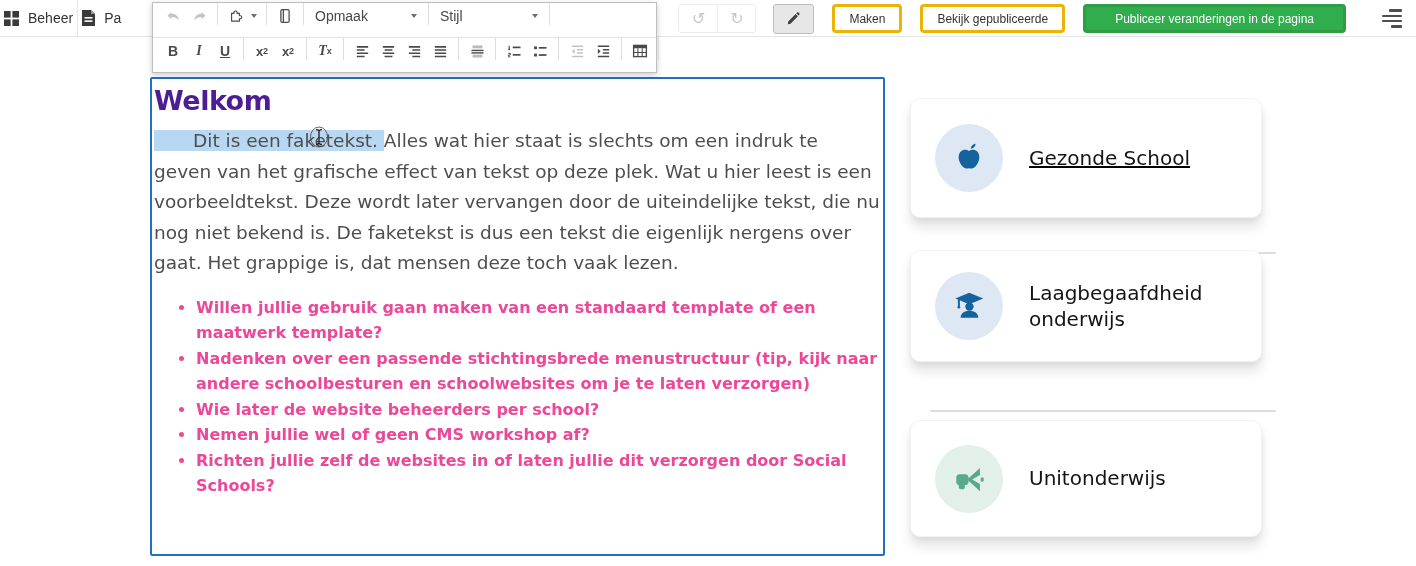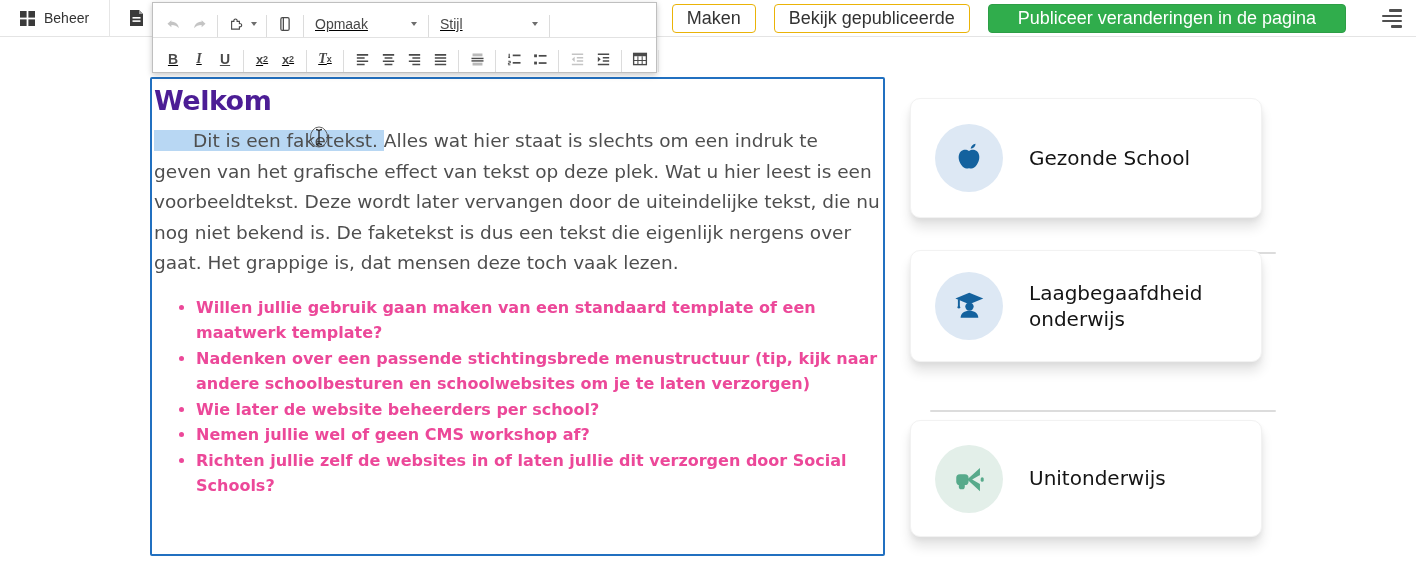--- a/index.html
+++ b/index.html
@@ -3,45 +3,45 @@
 <meta charset="utf-8">
 <style>
   html,body{margin:0;padding:0;}
   body{width:1416px;height:566px;position:relative;background:#fff;overflow:hidden;
        font-family:"Liberation Sans",sans-serif;-webkit-font-smoothing:antialiased;}
 
   
   #topbar{position:absolute;left:0;top:0;width:100%;height:37px;background:#fff;
           border-bottom:1px solid #e4e4e4;z-index:5;display:flex;align-items:center;box-sizing:border-box;}
   .tb-left{display:flex;align-items:center;height:100%;}
-  .tb-item{display:flex;align-items:center;gap:9px;padding:0 20px;height:100%;cursor:pointer;}
+  .tb-item{display:flex;align-items:center;gap:9px;padding:0 4px;height:100%;cursor:pointer;}
   .tb-item span{font-size:14px;color:#333;}
   .tb-vsep{width:1px;height:37px;background:#e6e6e6;}
   .tb-right{position:absolute;right:0;top:0;height:37px;display:flex;align-items:center;padding-right:12px;}
   .btn-group{display:flex;border:1px solid #ececec;border-radius:3px;overflow:hidden;}
   .btn-group button{width:38px;height:27px;background:#fff;border:none;color:#c7c7c7;font-size:16px;
                     line-height:1;cursor:pointer;font-family:"DejaVu Sans",sans-serif;}
   .btn-group button + button{border-left:1px solid #ececec;}
   .pencil-btn{width:39px;height:28px;background:#e7e7e7;border:1px solid #bdbdbd;border-radius:3px;
               margin-left:17px;display:flex;align-items:center;justify-content:center;cursor:pointer;}
-  .tb-btn{height:29px;background:#fff;border:1px solid #eab308;border-radius:4px;font-size:18px;color:#333;
+  .tb-btn{height:29px;background:#fff;border:3px solid #eab308;border-radius:4px;font-size:12px;color:#333;
           padding:0 14px;margin-left:18px;cursor:pointer;font-family:"Liberation Sans",sans-serif;}
   .tb-btn.green{background:#30ad4c;border-color:#2d9e46;color:#fff;padding:0 29px;}
   .menu-icon{margin-left:36px;margin-right:2px;cursor:pointer;display:flex;flex-direction:column;
              align-items:flex-end;gap:3px;width:20px;}
   .menu-icon i{display:block;height:2.4px;background:#4f4f4f;border-radius:1px;}
   .menu-icon i:nth-child(1){width:13px;}
   .menu-icon i:nth-child(2){width:20px;}
   .menu-icon i:nth-child(3){width:20px;}
   .menu-icon i:nth-child(4){width:11px;}
 
   
   #etoolbar{position:absolute;left:152px;top:2px;width:505px;z-index:10;background:#fff;
             border:1px solid #bfbfbf;box-shadow:0 2px 6px rgba(0,0,0,.22);box-sizing:border-box;}
-  .trow{display:flex;align-items:flex-end;height:34px;padding:0 7px;text-decoration:underline;}
+  .trow{display:flex;align-items:flex-start;height:34px;padding:0 7px;}
   .trow + .trow{border-top:1px solid #e2e2e2;}
   .ti{width:26px;height:26px;display:flex;align-items:center;justify-content:center;border-radius:2px;
       color:#4a4a4a;cursor:pointer;flex:0 0 auto;}
   .ti.dis{color:#c4c4c4;cursor:default;}
   .tsep{width:1px;height:22px;background:#dcdcdc;margin:0 5px;flex:0 0 auto;}
   .combo{display:flex;align-items:center;justify-content:space-between;height:26px;padding:0 6px;
          cursor:pointer;color:#474747;font-size:14px;}
   .caret{width:0;height:0;border-left:3.5px solid transparent;border-right:3.5px solid transparent;
          border-top:4.5px solid #6d6d6d;margin-left:7px;}
   .tx-b{font-weight:bold;font-size:14px;}
@@ -64,21 +64,21 @@
   #editor li{font-family:"DejaVu Sans",sans-serif;font-weight:bold;font-size:16px;line-height:25.5px;
              color:#ec4899;}
 
   
   #cursor{position:absolute;left:308px;top:124px;z-index:6;pointer-events:none;}
 
   
   .card{position:absolute;left:910px;width:352px;background:#fff;border:1px solid #f2f2f2;
         border-radius:10px;box-shadow:0 10px 12px rgba(0,0,0,.10),0 3px 5px rgba(0,0,0,.05);
         display:flex;align-items:center;padding-left:24px;gap:26px;box-sizing:border-box;cursor:pointer;}
-  #card1{top:98px;height:120px;}
+  #card1{top:98px;height:120px;text-decoration:underline;}
   #card2{top:250px;height:112px;}
   #card3{top:420px;height:117px;}
   .circle{width:68px;height:68px;border-radius:50%;display:flex;align-items:center;justify-content:center;
           flex:0 0 68px;}
   .circle.blue{background:#dde8f4;color:#14629e;}
   .circle.green{background:#e3efe9;color:#57aa8b;}
   .card-label{font-family:"DejaVu Sans",sans-serif;font-size:20px;color:#141414;line-height:1.32;}
   #card2 .card-label{max-width:205px;}
   .sep-line{position:absolute;left:930px;width:346px;height:2px;background:#dcdcdc;border-radius:1px;}
   #sep1{top:252px;} #sep2{top:410px;}

